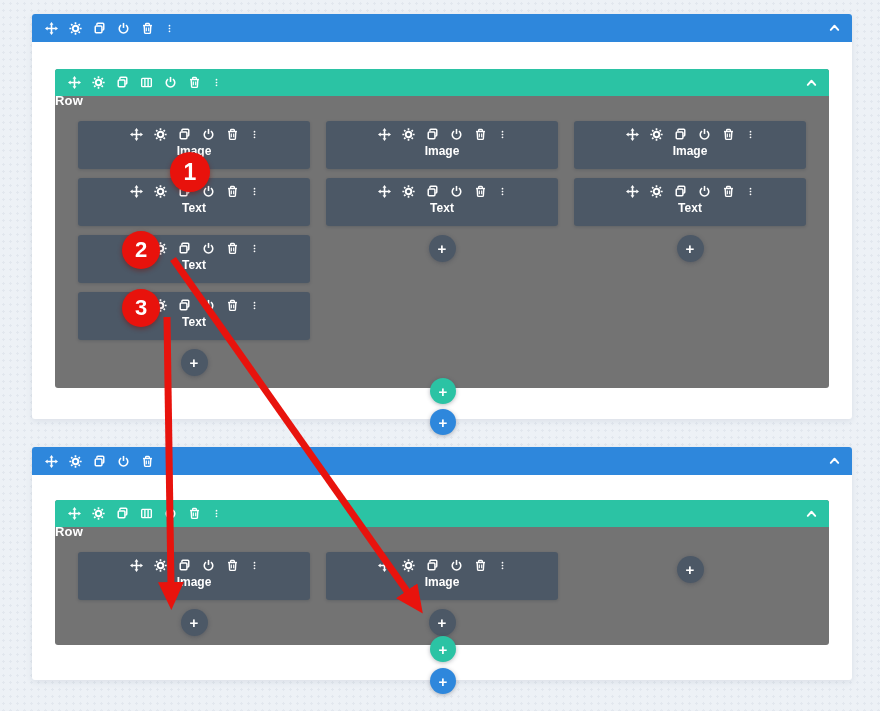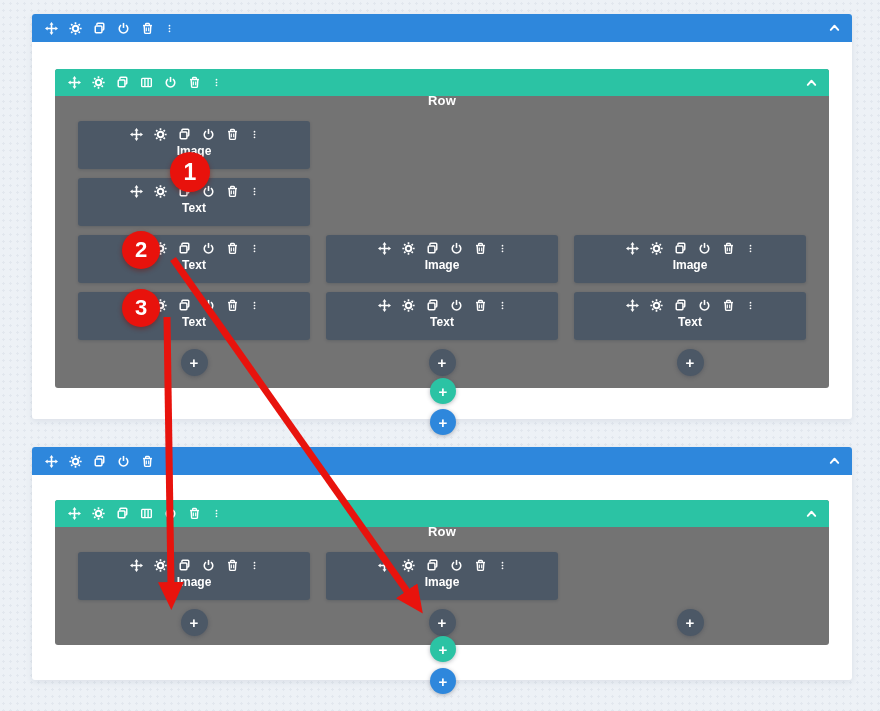--- a/index.html
+++ b/index.html
@@ -24,32 +24,32 @@
 
   .bar {
     height:28px; display:flex; align-items:center; position:relative;
     color:#fff; border-radius:3px 3px 0 0;
   }
   .bar-section { background:#2e87dc; }
   .bar-row     { background:#2bc3a4; height:27px; }
 
   .bar-icons { display:flex; align-items:center; gap:11px; padding-left:13px; }
   .bar-title {
-    position:absolute; left:0; right:0; text-align:center;
+    position:absolute; left:0; right:0; text-align:left;
     font-size:13px; font-weight:600; letter-spacing:.2px; pointer-events:none;margin-top:36px;
   }
   .bar-chevron { position:absolute; right:11px; top:50%; transform:translateY(-50%); cursor:pointer; }
 
   .row {
     margin:27px 23px 0 23px; background:#737373; border-radius:3px;
   }
   .row-1 { height:319px; }
   .row-2 { height:145px; margin-top:25px; }
 
-  .row-body { padding:25px 23px 0 23px; display:flex; gap:16px;align-items:flex-end; }
+  .row-body { padding:25px 23px 0 23px; display:flex; gap:16px; }
   .col { flex:1 1 0; min-width:0; }
 
   .module {
     height:48px; background:#4c5866; border-radius:3px; margin-bottom:9px;
     box-shadow:0 1px 3px rgba(40,50,65,.25); cursor:pointer;
   }
   .m-toolbar { display:flex; justify-content:center; align-items:center; gap:11px; padding-top:7px; color:#fff; }
   .m-label { text-align:center; font-size:12px; font-weight:600; color:#fff; margin-top:3px; }
 
   .ic { width:13px; height:13px; display:block; color:#fff; }

